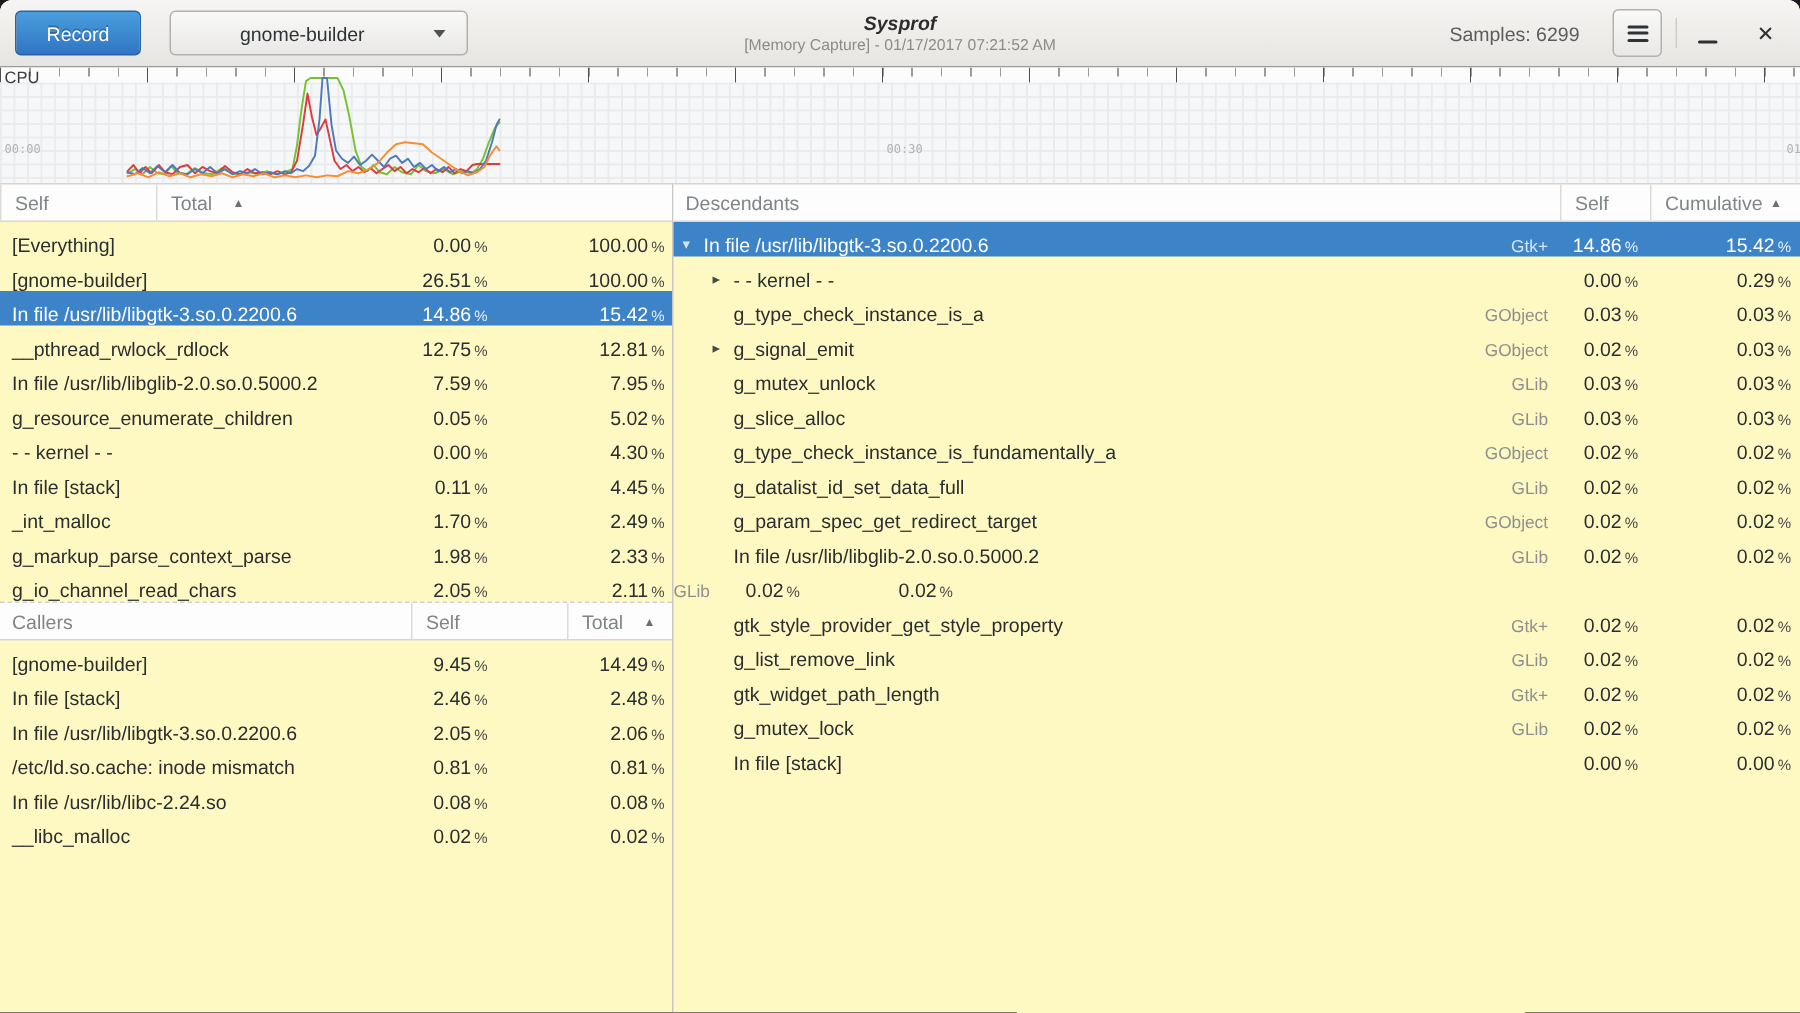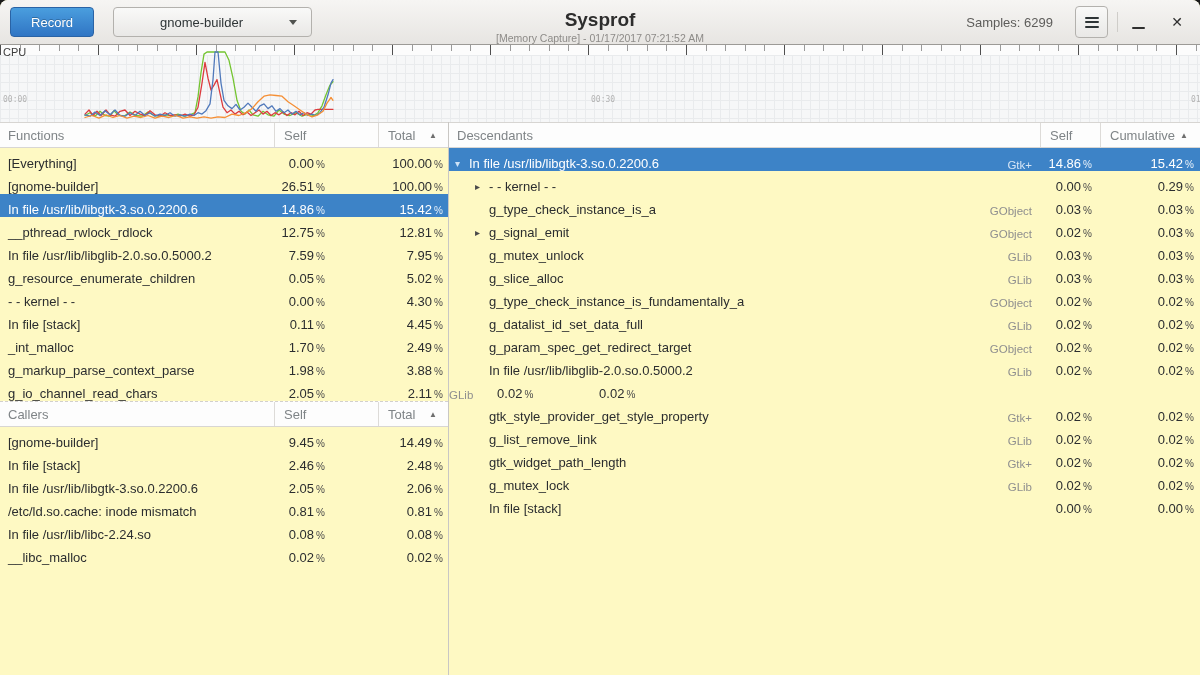--- a/index.html
+++ b/index.html
@@ -11,21 +11,21 @@
              background:linear-gradient(#f6f5f3,#e7e5e2);border-bottom:1px solid #9c9a96;}
   .btn{box-sizing:border-box;border-radius:4px;font-size:13px;display:flex;align-items:center;justify-content:center;}
   .record-btn{position:absolute;left:10px;top:7px;width:84px;height:30px;color:#ffffff;
               background:linear-gradient(#4a9ede,#3075c4);border:1px solid #2a63a5;text-shadow:0 -1px rgba(0,0,0,.25);}
   .target-btn{position:absolute;left:113px;top:7px;width:199px;height:30px;color:#2e3436;
               background:linear-gradient(#f9f9f8,#e9e8e6);border:1px solid #b3b1ad;}
   .target-btn .lbl{flex:1;text-align:center;}
   .chevron-down{width:0;height:0;border-left:4px solid transparent;border-right:4px solid transparent;
                 border-top:5px solid #50524f;margin-right:14px;}
   .titles{position:absolute;left:300px;right:300px;top:8px;text-align:center;line-height:1.25;}
-  .titles .title{font-size:19px;font-weight:bold;color:#2d2d2d;}
+  .titles .title{font-size:13px;font-weight:bold;color:#2d2d2d;font-style:italic;}
   .titles .subtitle{font-size:10.5px;color:#8d8b88;}
   .samples{position:absolute;right:147px;top:0;height:44px;display:flex;align-items:center;font-size:13px;color:#5d5c5a;}
   .menu-btn{position:absolute;left:1075px;top:6px;width:33px;height:32px;
             background:linear-gradient(#f9f9f8,#e9e8e6);border:1px solid #b3b1ad;}
   .hamburger{display:inline-block;width:14px;}
   .hamburger i{display:block;height:2px;background:#2e3436;margin:2.5px 0;border-radius:1px;}
   .hb-sep{position:absolute;left:1117px;top:12px;width:1px;height:20px;background:#cfcdc9;}
   .win-ctl{position:absolute;top:6px;width:28px;height:32px;display:flex;align-items:center;justify-content:center;}
   .min-btn{left:1124px;}
   .min-glyph{width:13px;height:2px;background:#2f2f2f;margin-top:12px;border-radius:1px;}
@@ -122,21 +122,20 @@
         <polyline points="85,69.1 89,65.0 93,70.5 97,66.3 101,70.5 106,65.0 110,69.8 115,71.2 120,66.3 125,65.0 130,70.5 135,66.3 140,69.1 145,70.5 150,65.7 155,69.8 160,71.2 165,67.7 170,70.5 175,69.8 180,71.2 185,69.1 190,71.2 194,69.8 198,62.2 202,38.1 205,17.4 208,33.2 211,45.0 214,40.1 217,34.6 220,48.4 223,62.2 227,67.7 231,65.0 235,69.1 239,66.3 243,69.8 247,67.0 251,70.5 255,67.7 259,65.0 263,69.1 267,66.3 271,70.5 275,67.7 279,69.8 283,67.0 287,70.5 291,67.7 295,69.8 299,66.3 303,70.5 307,67.7 311,69.1 315,65.0 318,64.3 333,64.3" fill="none" stroke="#dc3c3e" stroke-width="1.3" stroke-linejoin="round" stroke-linecap="round"></polyline>
         <polyline points="85,69.8 90,71.2 95,67.0 100,70.5 105,65.7 110,69.8 115,65.0 120,70.5 125,71.2 130,67.7 135,70.5 140,66.3 145,70.5 150,67.7 155,71.2 160,69.1 165,70.5 170,67.7 175,71.2 180,69.8 185,71.2 190,69.1 194,70.5 198,67.7 202,69.1 206,65.7 210,58.8 213,34.6 215,7.0 218,7.0 221,38.1 224,55.3 228,60.8 232,63.6 236,59.4 240,65.0 244,62.2 248,58.1 252,62.2 256,66.3 260,60.8 264,58.8 268,63.6 272,60.8 276,66.3 280,63.6 284,67.7 288,65.0 292,69.1 296,66.3 300,69.8 304,67.7 308,70.5 312,69.1 316,70.5 320,67.7 324,62.2 328,49.8 331,38.1 333,34.6" fill="none" stroke="#5079bb" stroke-width="1.3" stroke-linejoin="round" stroke-linecap="round"></polyline>
         <polyline points="85,72.5 92,70.5 99,73.2 106,69.8 113,72.5 120,70.5 127,73.2 134,71.2 141,72.5 148,70.5 155,73.2 162,71.2 169,72.5 176,70.5 183,73.2 190,71.9 197,73.2 204,71.9 211,73.2 218,71.9 225,72.5 232,69.1 239,70.5 246,67.7 252,63.6 258,56.7 264,51.2 270,49.8 276,50.5 282,51.2 288,56.7 294,60.8 300,65.0 306,69.1 312,71.9 318,69.8 323,66.3 327,58.1 331,52.5 333,55.3" fill="none" stroke="#f58f35" stroke-width="1.3" stroke-linejoin="round" stroke-linecap="round"></polyline>
       </svg>
   </div>
 
   <div class="content">
 
     <div class="left-pane">
       <div class="thead">
-        <div class="hname">Functions</div>
         <div class="hcol w-self">
             <span>Self</span>
           </div>
         <div class="hcol w-total">
           <span>Total</span>
           <span class="sort-arrow">▲</span>
         </div>
       </div>
       <div id="functions-rows">
           <div class="trow">
@@ -180,21 +179,21 @@
             <div class="num w-total"><span>4.45</span><span class="pct">%</span></div>
           </div>
           <div class="trow">
             <div class="name">_int_malloc</div>
             <div class="num w-self"><span>1.70</span><span class="pct">%</span></div>
             <div class="num w-total"><span>2.49</span><span class="pct">%</span></div>
           </div>
           <div class="trow">
             <div class="name">g_markup_parse_context_parse</div>
             <div class="num w-self"><span>1.98</span><span class="pct">%</span></div>
-            <div class="num w-total"><span>3.88</span><span class="pct">%</span></div>
+            <div class="num w-total"><span>2.33</span><span class="pct">%</span></div>
           </div>
           <div class="trow">
             <div class="name">g_io_channel_read_chars</div>
             <div class="num w-self"><span>2.05</span><span class="pct">%</span></div>
             <div class="num w-total"><span>2.11</span><span class="pct">%</span></div>
           </div>
         </div>
 
       <div class="thead callers-sep">
         <div class="hname">Callers</div>

